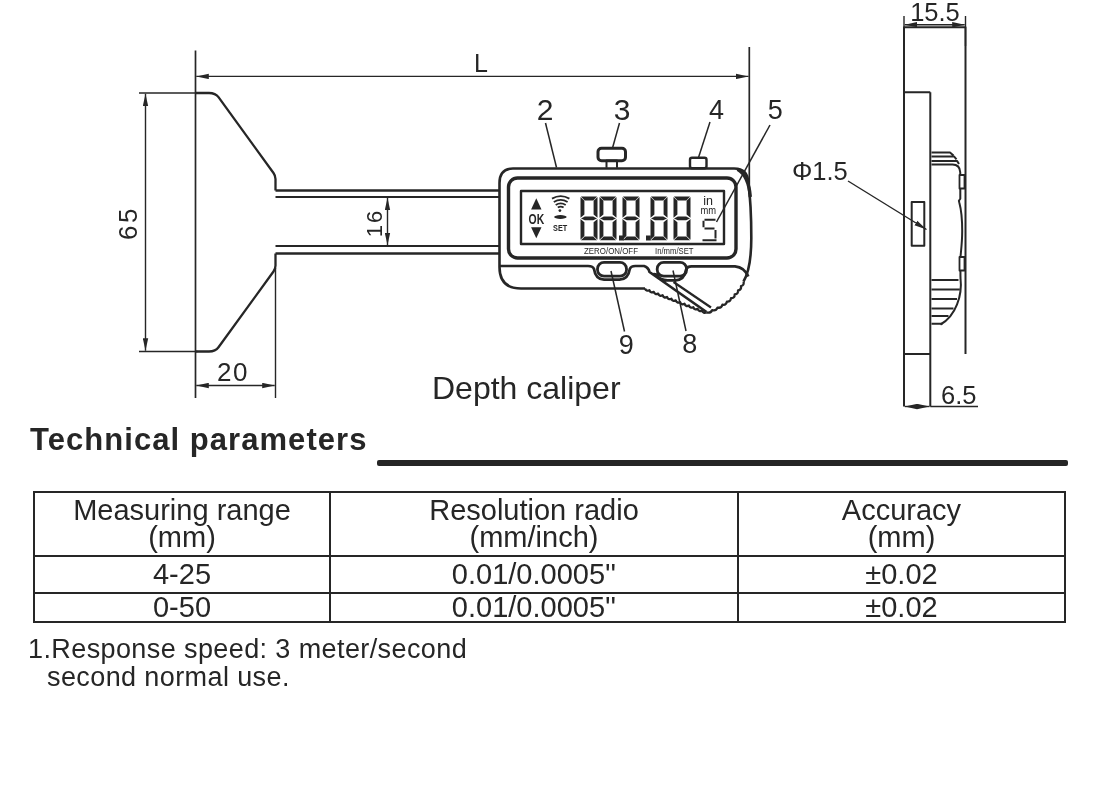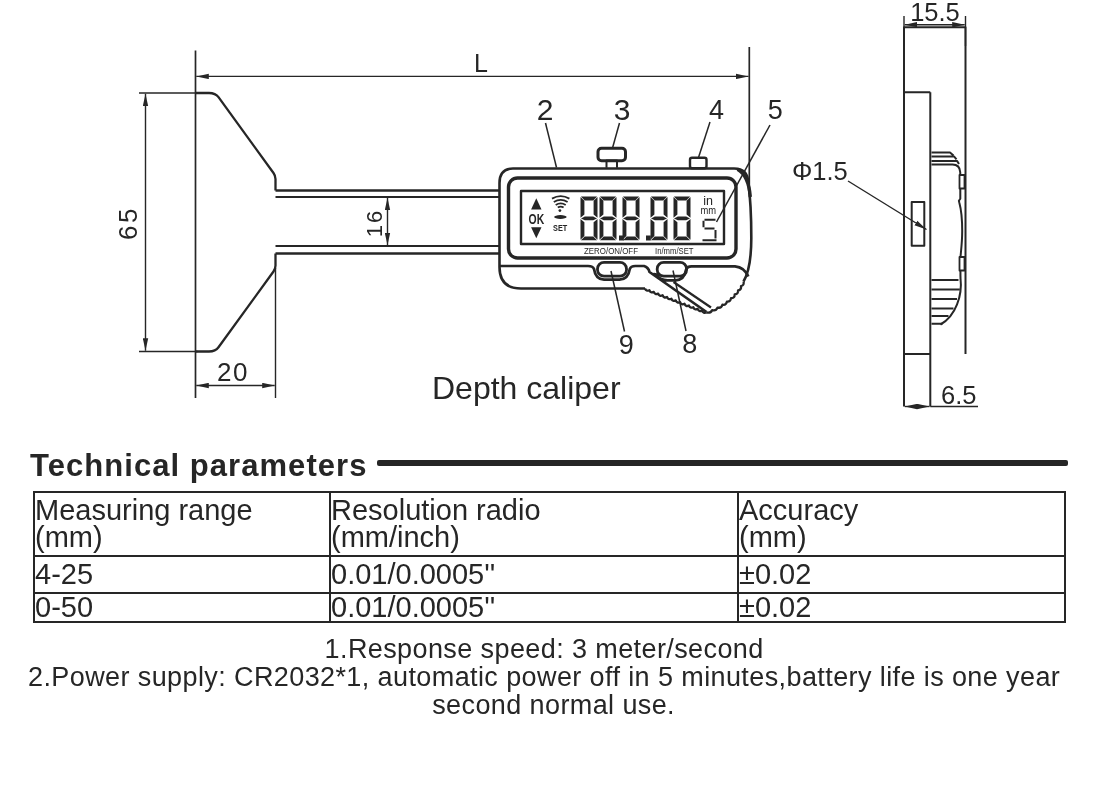--- a/index.html
+++ b/index.html
@@ -1,23 +1,23 @@
 <!DOCTYPE html>
 <html><head>
 <meta charset="utf-8">
 <style>
 * { margin:0; padding:0; box-sizing:border-box; }
 html,body { width:1106px; height:788px; background:#fff; font-family:"Liberation Sans", sans-serif; color:#262626; }
 #page { position:relative; width:1106px; height:788px; overflow:hidden; }
 svg text { font-family:"Liberation Sans", sans-serif; }
-#hd { position:absolute; left:30px; top:448px; font-size:31px; font-weight:bold; letter-spacing:1.05px; }
+#hd { position:absolute; left:30px; top:422px; font-size:31px; font-weight:bold; letter-spacing:1.05px; }
 #rule { position:absolute; left:377px; top:459.5px; width:691px; height:6px; background:#262626; border-radius:2px; }
 table { position:absolute; left:33px; top:491px; border-collapse:collapse; table-layout:fixed; }
-td { border:2px solid #262626; text-align:left; vertical-align:middle; font-size:29px; line-height:27px; padding:0; }
-#notes { position:absolute; left:28px; top:635px; font-size:27px; letter-spacing:0.4px; line-height:28px; white-space:nowrap;text-align:center; }
+td { border:2px solid #262626; text-align:center; vertical-align:middle; font-size:29px; line-height:27px; padding:0; }
+#notes { position:absolute; left:28px; top:635px; font-size:27px; letter-spacing:0.4px; line-height:28px; white-space:nowrap; }
 </style>
 </head>
 <body>
 <div id="page">
 <svg width="1106" height="435" viewBox="0 0 1106 435" style="position:absolute;left:0;top:0">
 <defs>
 <marker id="ar" viewBox="0 0 13 6" refX="12.5" refY="3" markerWidth="13" markerHeight="6" orient="auto-start-reverse" markerUnits="userSpaceOnUse">
           <path d="M0.5,3 L13,0.3 L13,5.7 Z" fill="#262626" transform="rotate(180 6.5 3)"></path>
         </marker>
 <g id="dig8">
@@ -145,16 +145,15 @@
         </tr>
 <tr style="height:27px">
           <td>0-50</td>
           <td>0.01/0.0005''</td>
           <td>±0.02</td>
         </tr>
 </tbody>
     </table>
 <div id="notes">
       <div>1.Response speed: 3 meter/second</div>
-<div>2.Power supply: CR2032*1, automatic power off in 5 minutes,battery life is one year</div>
 <div style="padding-left:19px">second normal use.</div>
     </div>
 </div>
 
 </body></html>

